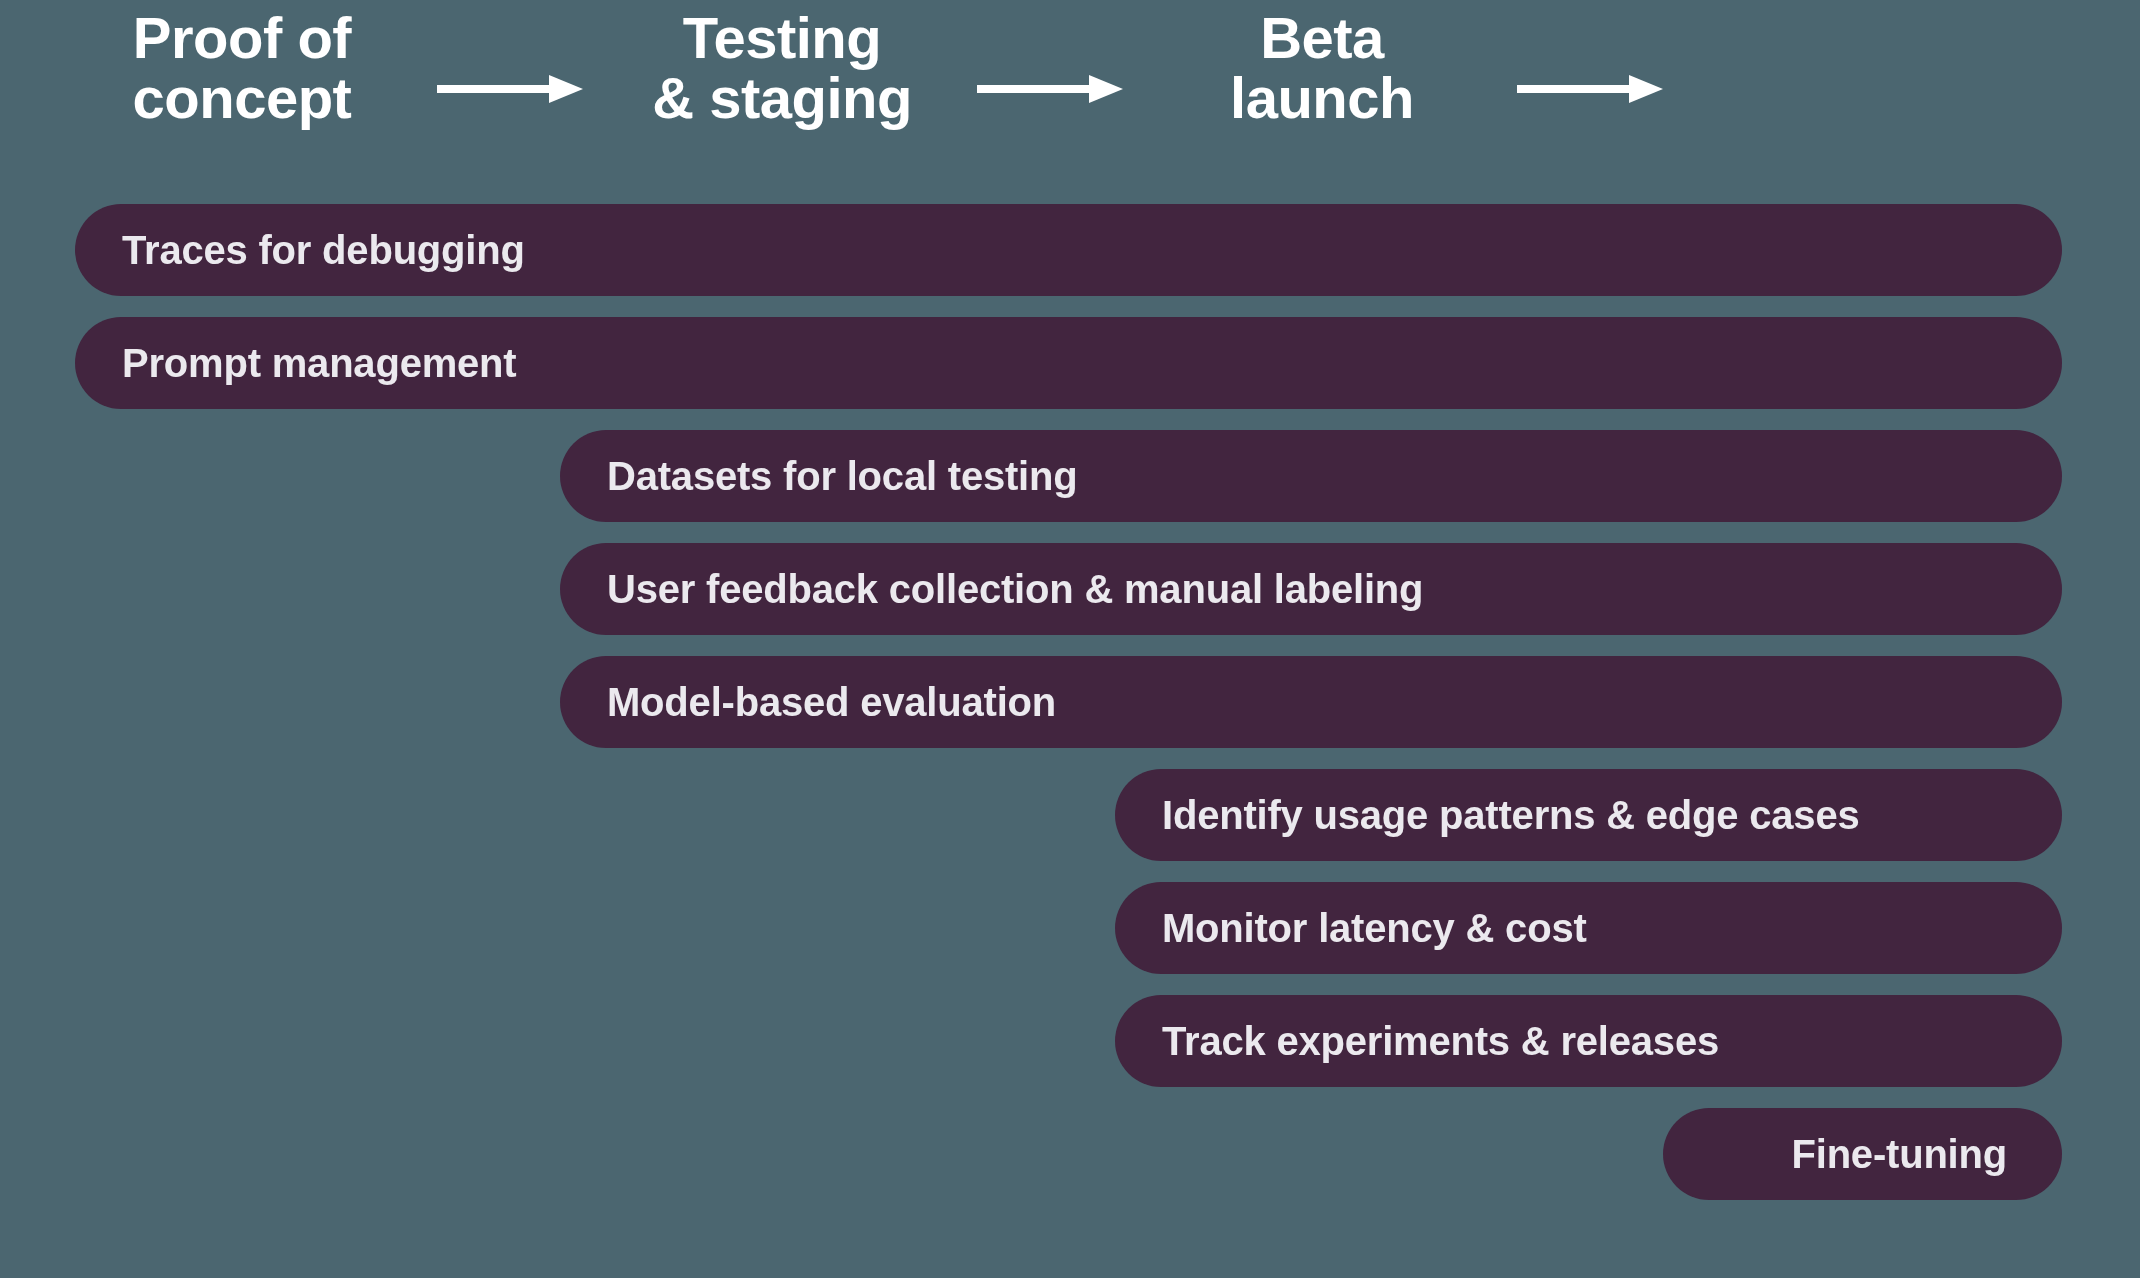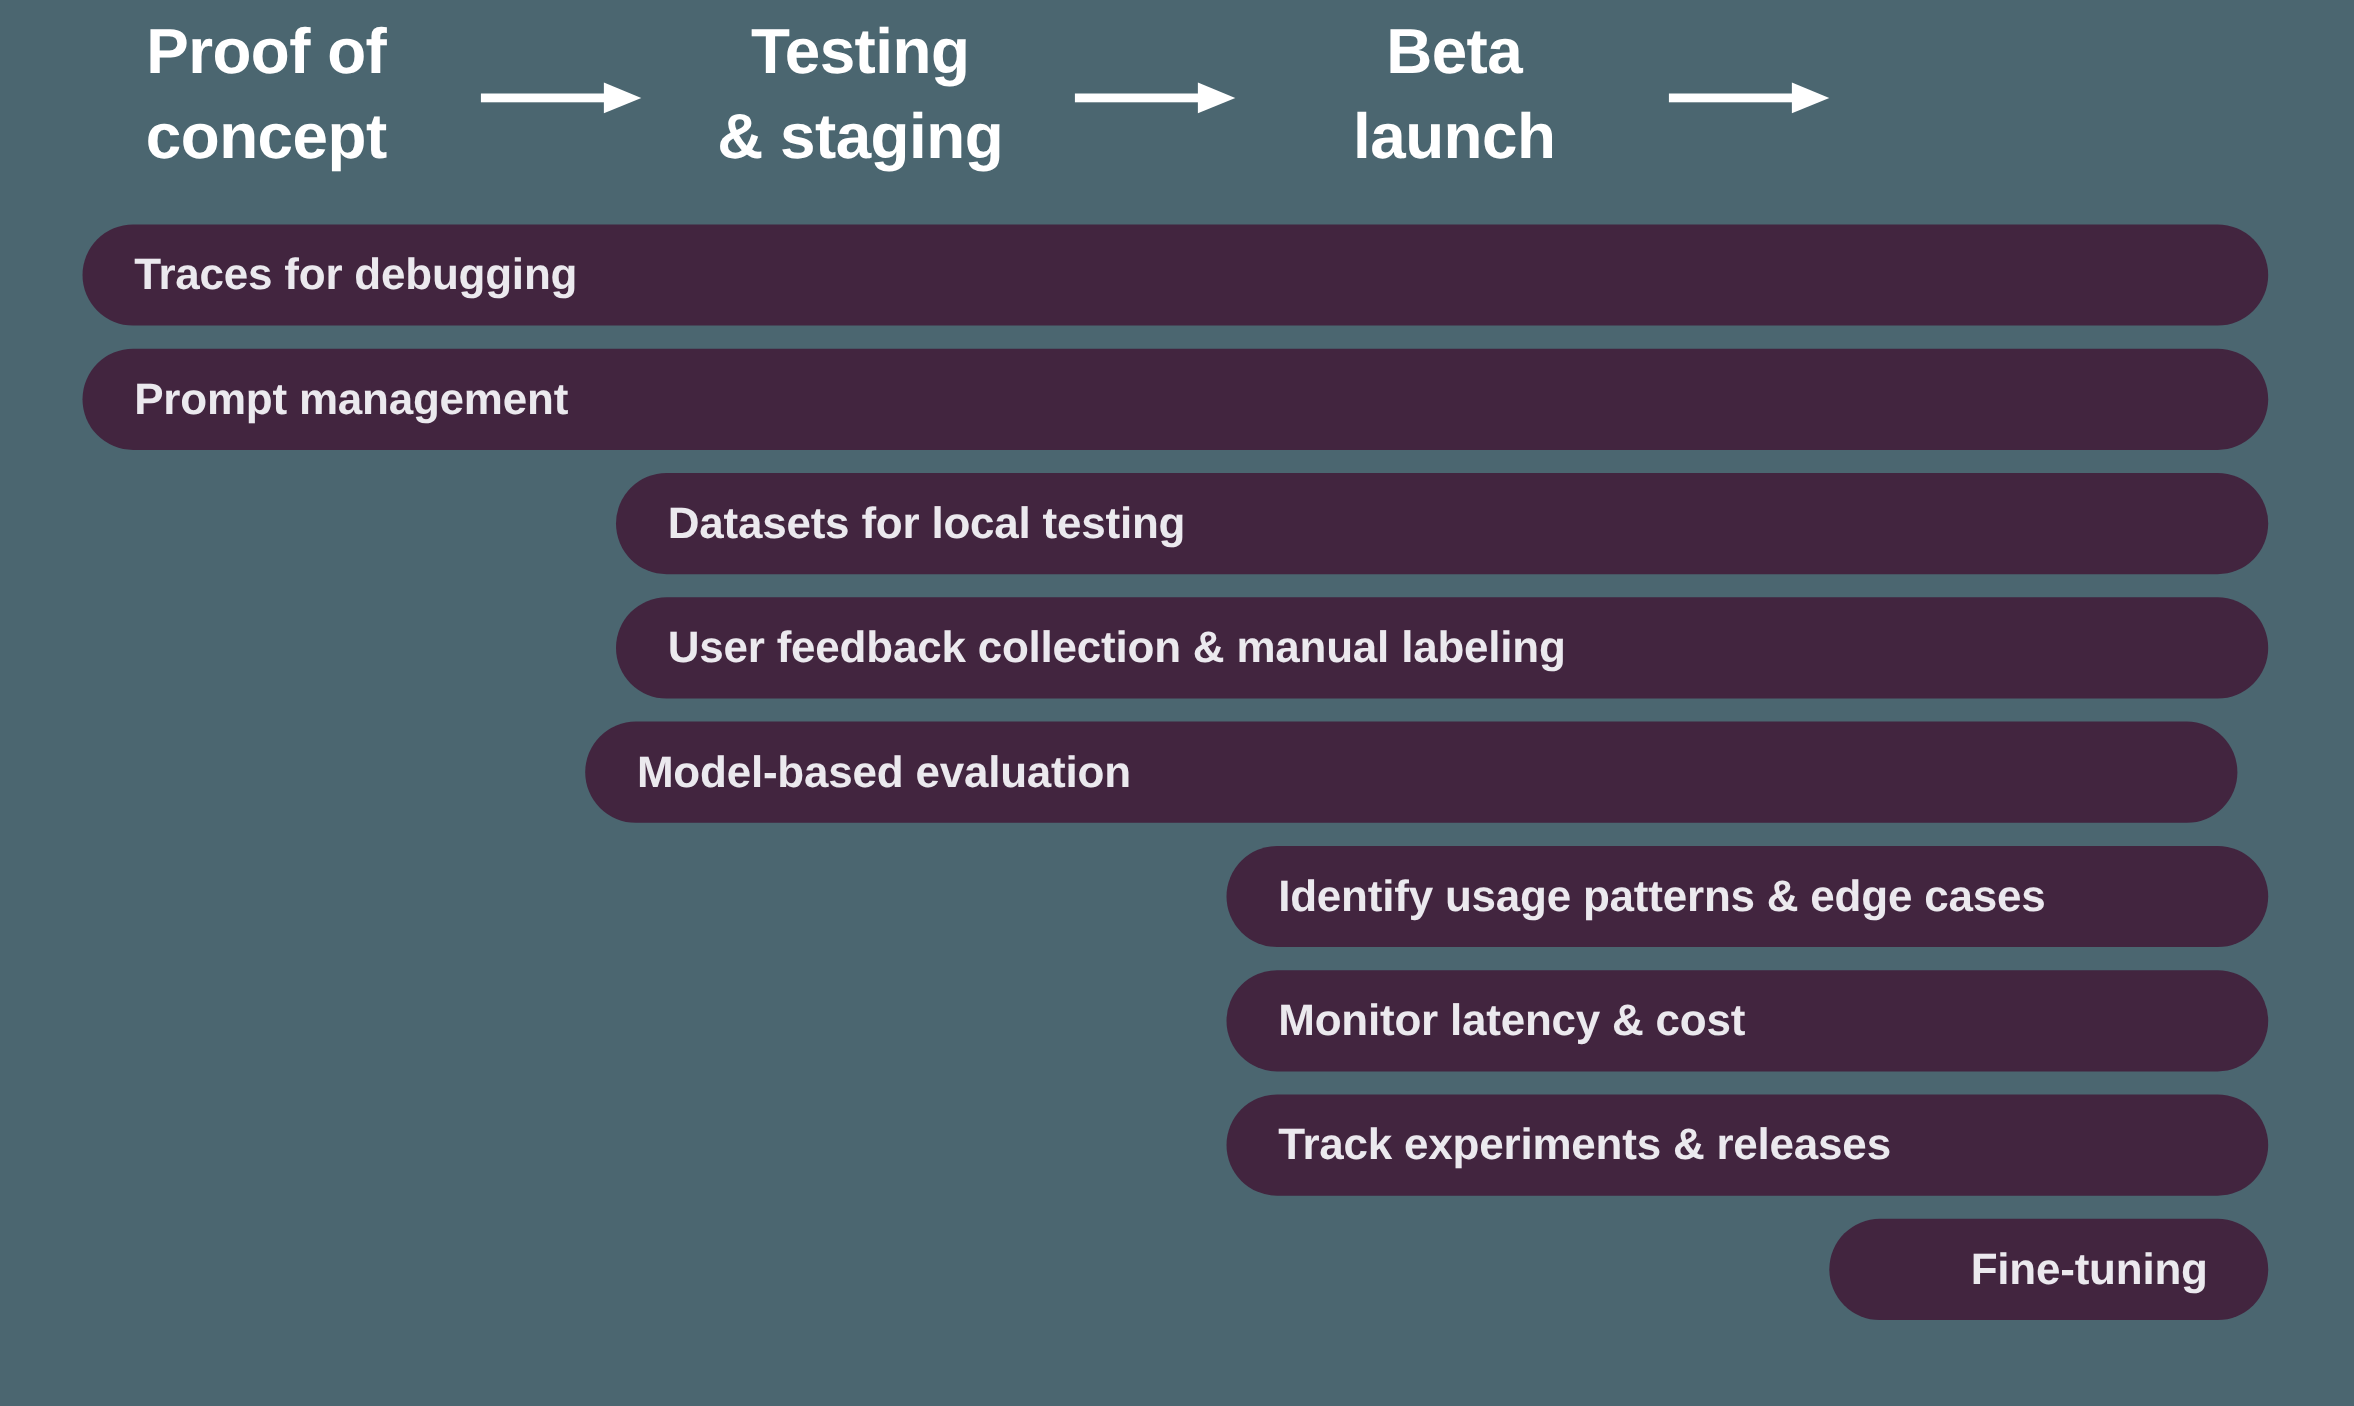--- a/index.html
+++ b/index.html
@@ -29,21 +29,21 @@
     width: 2140px;
     height: 140px;
   }
 
   .phase-label {
     position: absolute;
     top: 8px;
     color: #ffffff;
     font-size: 58px;
     font-weight: bold;
-    line-height: 78px;
+    line-height: 60px;
     letter-spacing: -0.5px;
     text-align: center;
     white-space: pre-line;
     transform: translateX(-50%);
   }
 
   .phase-arrow {
     position: absolute;
     top: 74px;
     width: 150px;
@@ -130,21 +130,21 @@
       </div>
       <div class="capability-bar" style="left: 560px; top: 430px; width: 1502px;">
         <span class="capability-bar-label">Datasets for local testing</span>
       </div>
       <div class="capability-bar" style="left: 75px; top: 317px; width: 1987px;">
         <span class="capability-bar-label">Prompt management</span>
       </div>
       <div class="capability-bar" style="left: 560px; top: 543px; width: 1502px;">
         <span class="capability-bar-label">User feedback collection &amp; manual labeling</span>
       </div>
-      <div class="capability-bar" style="left: 532px; top: 656px; width: 1502px;">
+      <div class="capability-bar" style="left: 560px; top: 656px; width: 1502px;">
         <span class="capability-bar-label">Model-based evaluation</span>
       </div>
       <div class="capability-bar" style="left: 1115px; top: 769px; width: 947px;">
         <span class="capability-bar-label">Identify usage patterns &amp; edge cases</span>
       </div>
       <div class="capability-bar" style="left: 1115px; top: 882px; width: 947px;">
         <span class="capability-bar-label">Monitor latency &amp; cost</span>
       </div>
       <div class="capability-bar" style="left: 1115px; top: 995px; width: 947px;">
         <span class="capability-bar-label">Track experiments &amp; releases</span>

